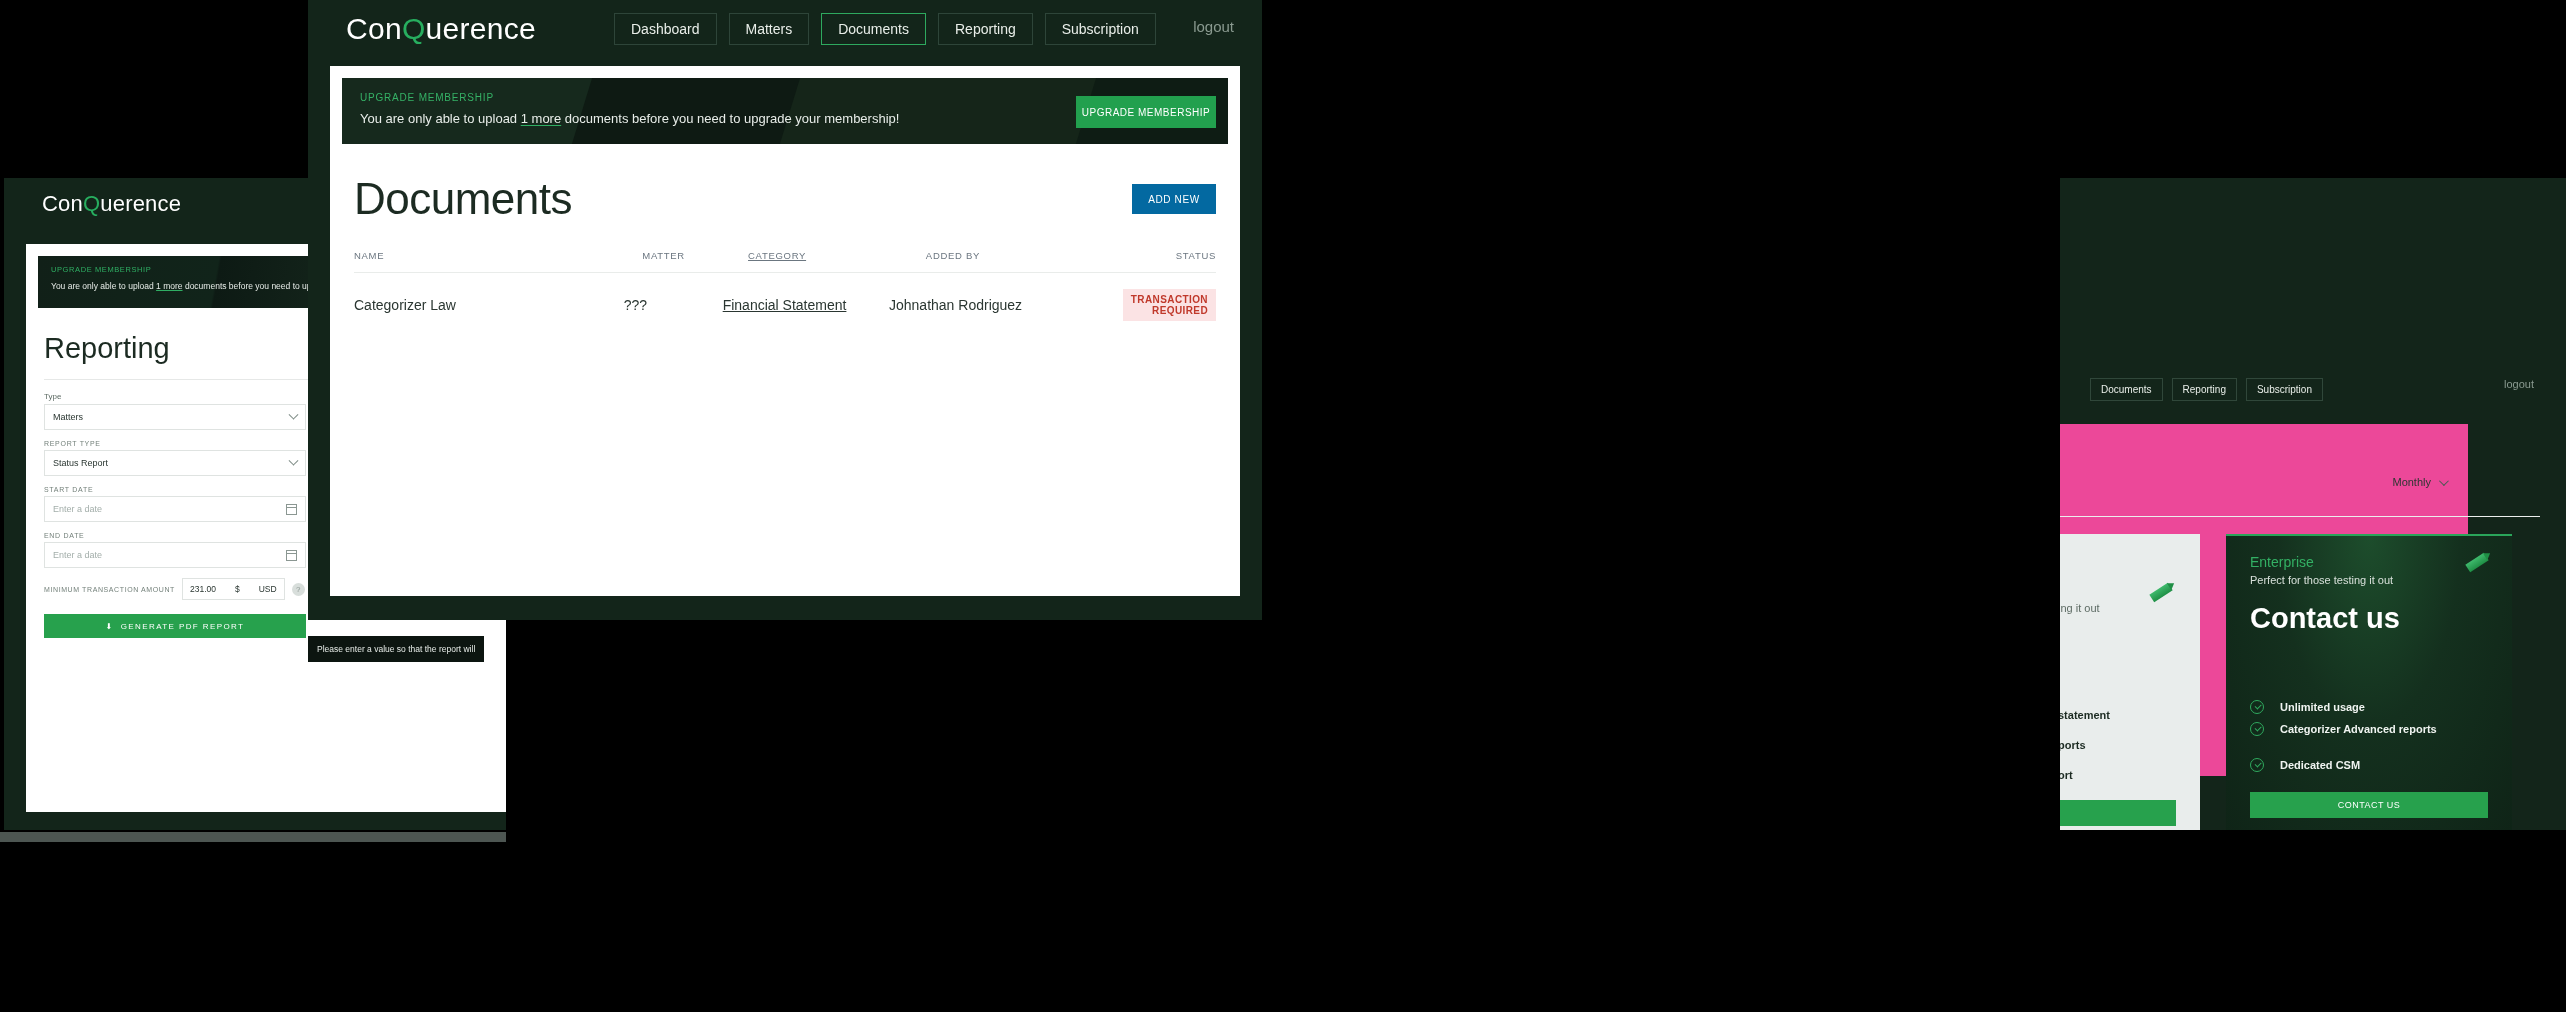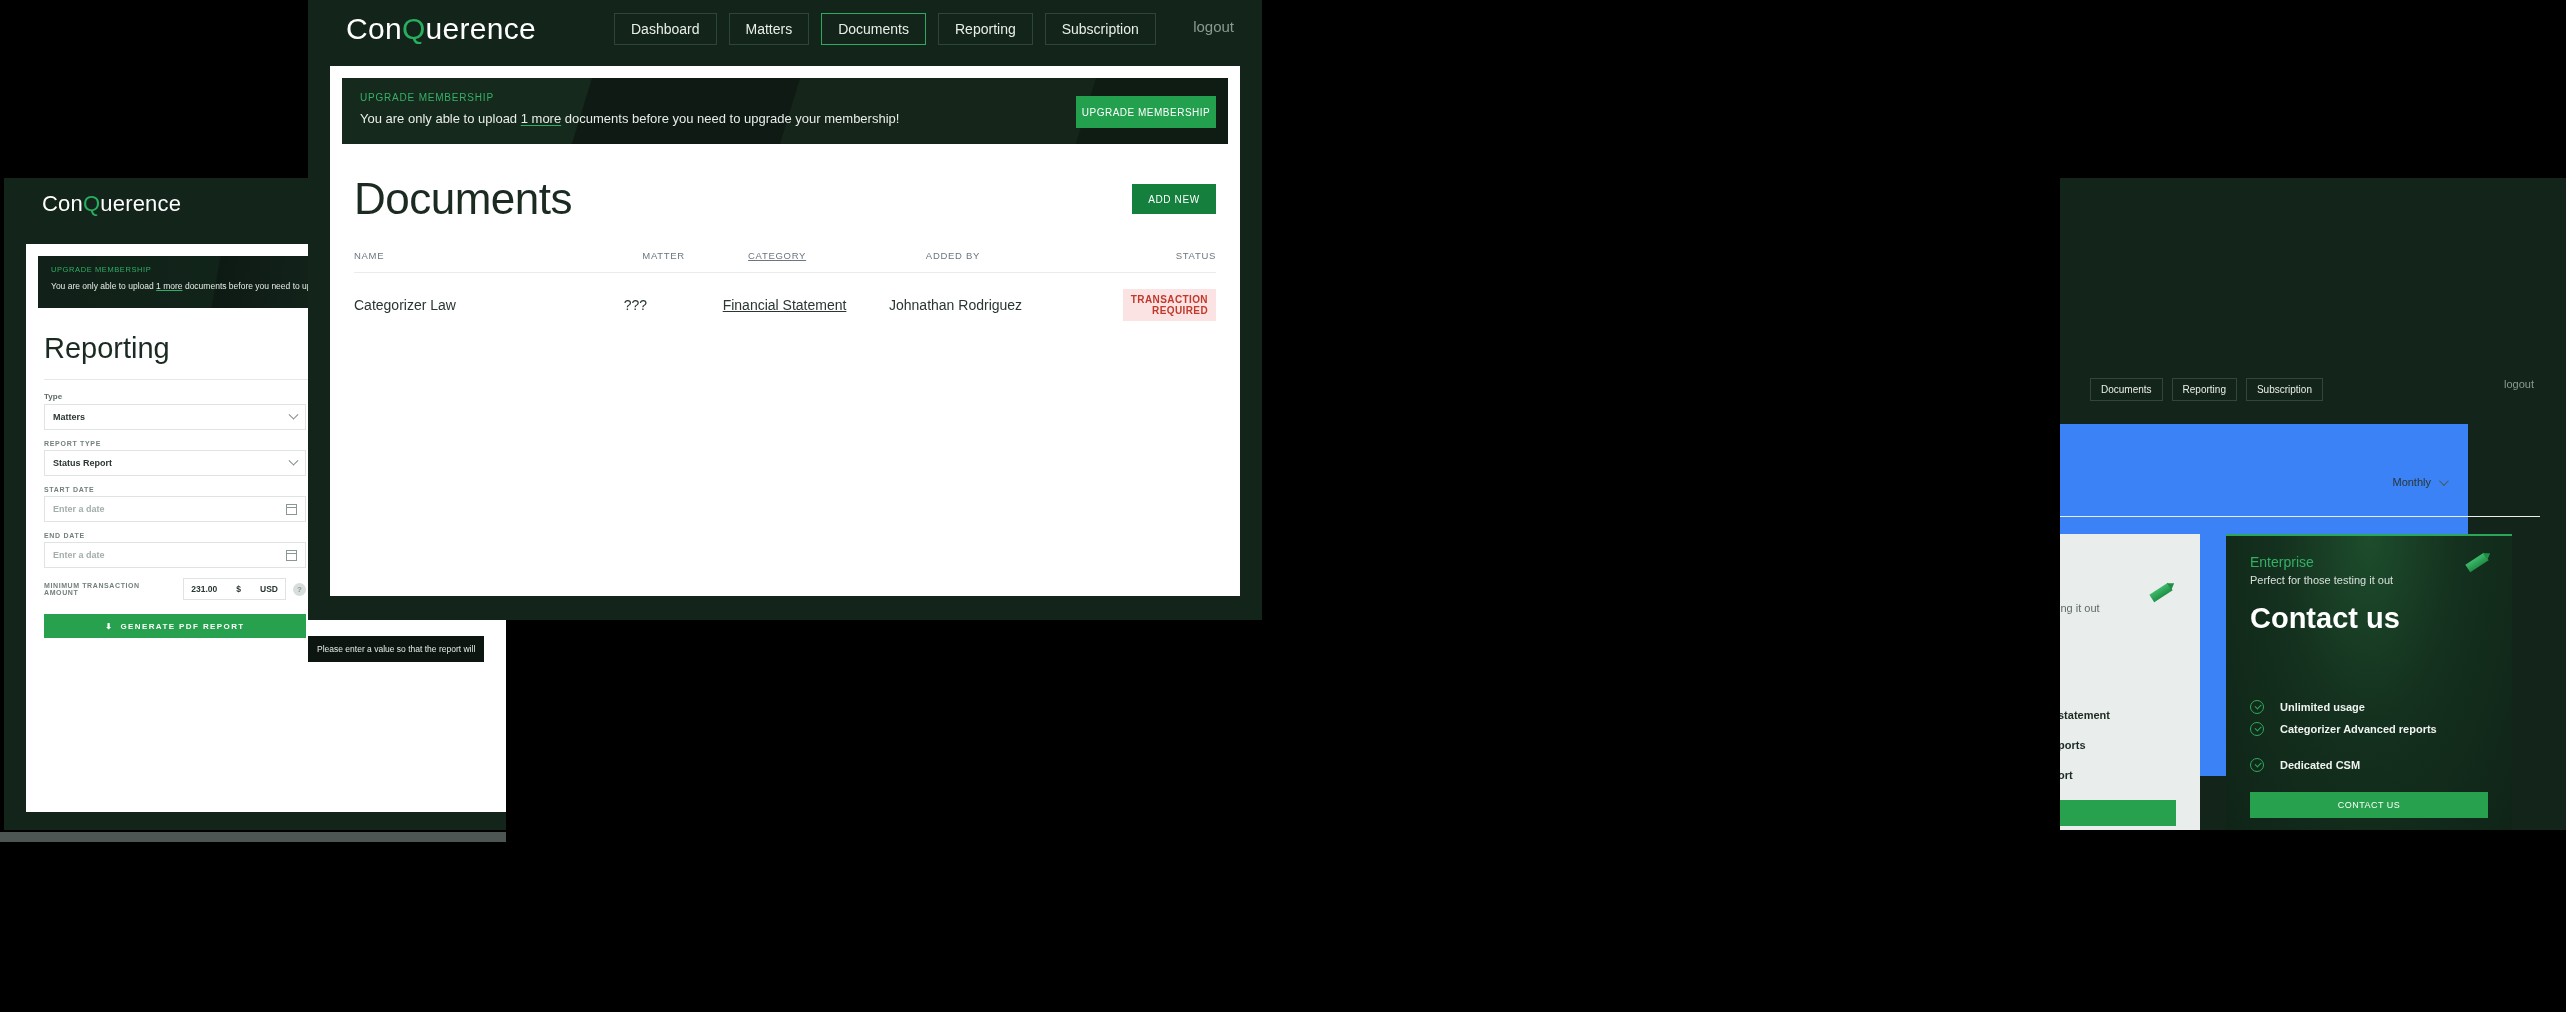--- a/index.html
+++ b/index.html
@@ -34,21 +34,21 @@
   .wl-banner {
     position: relative; margin: 12px 0 0 12px; width: 468px; height: 52px;
     background: linear-gradient(100deg,#112018 0%,#11241a 38%,#0d1a14 38.5%,#16281d 72%,#0e1f16 100%);
     overflow: hidden;
   }
   .wl-banner .t1 { position:absolute; left:13px; top:9px; font-size:7.5px; color:#2fae63; letter-spacing:.6px; }
   .wl-banner .t2 { position:absolute; left:13px; top:25px; font-size:8.5px; color:#e7ece8; white-space:nowrap; }
   .wl-banner .t2 u { text-decoration: underline; text-decoration-color:#2fae63; }
   .wl-title { margin: 24px 0 0 18px; font-size: 29px; color: #1c2b22; font-weight: 400; }
   .wl-rule { margin: 14px 18px 0 18px; height: 1px; background: #e6e8e7; }
-  .wl-form { margin: 12px 0 0 18px; width: 262px; font-weight: bold; }
+  .wl-form { margin: 12px 0 0 18px; width: 262px; }
   .wl-lab { font-size: 7px; color: #73807a; letter-spacing: .7px; margin-bottom: 3px; }
   .wl-lab.cap { text-transform: none; font-size: 8px; letter-spacing: 0; color:#5d6b64; }
   .wl-field {
     position: relative; height: 26px; border: 1px solid #dfe3e1; background:#fff;
     display:flex; align-items:center; padding: 0 8px; margin-bottom: 10px;
   }
   .wl-field .val { font-size: 9px; color: #2a3631; }
   .wl-field .ph  { font-size: 9px; color: #a3aeaa; }
   .wl-field .chev { position:absolute; right:8px; top:9px; width:7px; height:7px;
     border-right:1.2px solid #7c8a84; border-bottom:1.2px solid #7c8a84; transform: rotate(45deg) translate(-2px,-2px);}
@@ -74,21 +74,21 @@
 
   
   .win-right {
     position: absolute; left: 2060px; top: 178px; width: 506px; height: 652px;
     background: #13251a; overflow: hidden;
   }
   .wr-tabs { position: absolute; left: 30px; top: 200px; display:flex; gap: 9px; }
   .wr-tab { border:1px solid #30473a; color:#e9eee9; font-size:10px; padding:5px 10px; white-space:nowrap; }
   .wr-logout { position:absolute; right: 32px; top: 200px; color:#8a9a90; font-size:11px; }
   .wr-body {
-    position:absolute; left: 0px; top: 246px; width: 408px; height: 352px; background:#3b82f6;padding-left:43px;
+    position:absolute; left: 0px; top: 246px; width: 408px; height: 352px; background:#ec4899;padding-left:43px;
   }
   .wr-monthly { position:absolute; right: 22px; top: 52px; display:flex; align-items:center; gap:8px; }
   .wr-monthly span { font-size: 11px; color:#2a3631; }
   .wr-monthly .chev { width:7px; height:7px; border-right:1.3px solid #4c5954; border-bottom:1.3px solid #4c5954; transform:rotate(45deg) translateY(-2px);}
   .wr-divider { position:absolute; left:0; top:92px; width:480px; height:1px; background:#eceeed; }
   .card-partial {
     position:absolute; left:-60px; top:110px; width: 200px; height: 298px; background:#e9edec;
   }
   .card-partial .cp-sub { position:absolute; left: 58px; top: 68px; font-size:11px; color:#5d6b64; white-space:nowrap; }
   .card-partial .cp-f1 { position:absolute; left: 58px; top: 175px; font-size:11px; color:#1c2b22; font-weight:bold; white-space:nowrap;}
@@ -154,21 +154,21 @@
   .mw-banner .bt1 { position:absolute; left: 18px; top: 14px; font-size: 10px; color:#35b166; letter-spacing:.8px; }
   .mw-banner .bt2 { position:absolute; left: 18px; top: 33px; font-size: 13px; color:#e8ede9; }
   .mw-banner .bt2 u { text-decoration: underline; text-decoration-color:#2fae63; text-underline-offset:2px;}
   .mw-upg {
     position:absolute; right: 12px; top: 18px; width: 140px; height: 32px; background:#22a04e;
     color:#ffffff; font-size: 10px; letter-spacing:.5px; display:flex; align-items:center; justify-content:center;
   }
   .mw-headrow { display:flex; align-items:center; justify-content:space-between; margin: 30px 24px 0 24px; }
   .mw-title { font-size: 44px; color:#1c2b22; font-weight:400; letter-spacing:-.5px; }
   .mw-addnew {
-    width: 84px; height: 30px; background:#15803d; color:#ffffff; font-size:10px; letter-spacing:.6px;
+    width: 84px; height: 30px; background:#0369a1; color:#ffffff; font-size:10px; letter-spacing:.6px;
     display:flex; align-items:center; justify-content:center;
   }
   .mw-table { margin: 26px 24px 0 24px; }
   .mw-thead { display:flex; font-size: 9.5px; color:#6b7680; letter-spacing:.7px; padding-bottom: 11px; }
   .mw-tbody-row { display:flex; align-items:center; border-top:1px solid #e9ecea; padding: 16px 0; }
   .c-name { width: 300px; }
   .c-matter { width: 110px; }
   .c-cat { width: 185px; text-decoration: underline; }
   .c-added { width: 260px; }
   .c-status { flex:1; text-align:right; }

